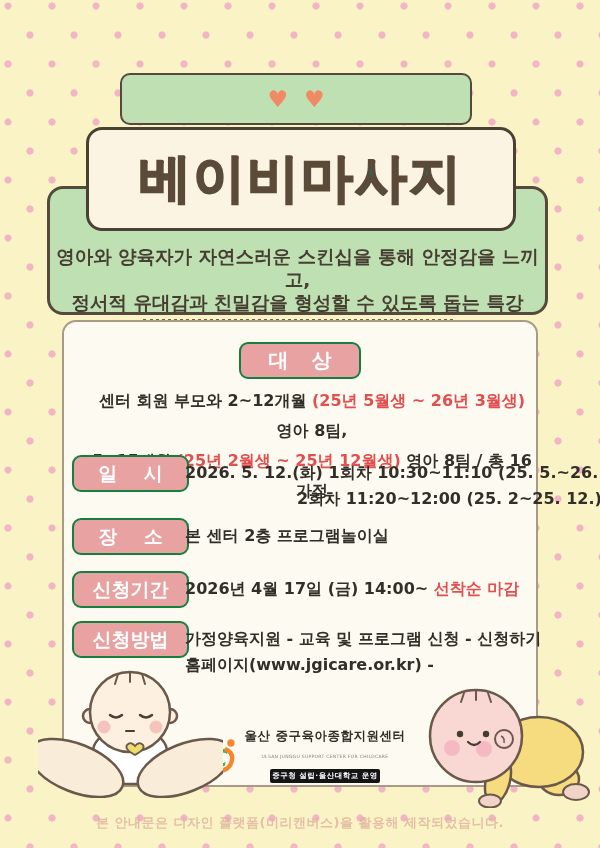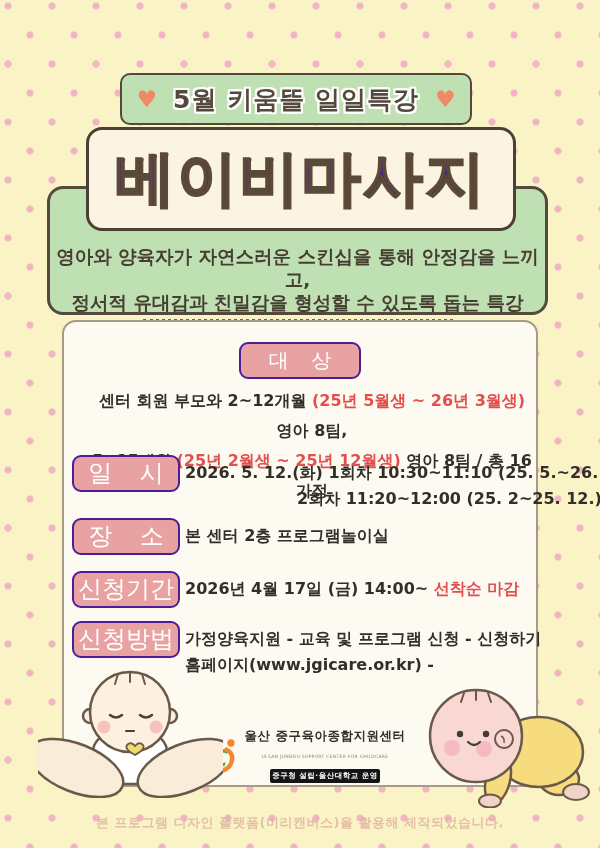--- a/index.html
+++ b/index.html
@@ -31,40 +31,40 @@
   .intro {
     position:absolute; left:0; right:0; top:56px; text-align:center;
     font-size:18.5px; font-weight:bold; color:#473E32; line-height:23px;
   }
   .dotted-divider { width:310px; margin:5px auto 0; border-bottom:3px dotted #6E6250; }
   .title-box {
     position:absolute; left:86px; top:127px; width:430px; height:104px;
     background:#FBF4E2; border:3px solid #4A4034; border-radius:16px;
     display:flex; align-items:center; justify-content:center; z-index:2;
   }
-  .main-title { font-size:60px; font-weight:900; color:#4c1d95; letter-spacing:2px; -webkit-text-stroke:2px #5C4A39; }
+  .main-title { font-size:52px; font-weight:900; color:#0f766e; letter-spacing:2px; -webkit-text-stroke:2px #5C4A39; }
   .card {
     position:absolute; left:62px; top:320px; width:476px; height:467px;
     background:#FDFAF1; border:2px solid #A89B86; border-radius:14px; z-index:1;
   }
   .badge {
-    background:#E8A2A2; border:2px solid #4c1d95; border-radius:9px;
-    color:#FFFFFF; font-weight:normal; text-align:center;
+    background:#E8A2A2; border:2px solid #15803d; border-radius:9px;
+    color:#FFFFFF; font-weight:bold; text-align:center;
   }
   .target-badge {
     position:absolute; left:50%; transform:translateX(-50%); top:20px;
     width:122px; height:37px; font-size:20px; line-height:32px; word-spacing:16px;
   }
   .target-text {
     position:absolute; top:64px; left:2px; right:2px; text-align:center;
     font-size:16px; font-weight:bold; color:#332E27; line-height:30px;margin-left:24px;
   }
   .red { color:#E14F4F; }
   .row { position:absolute; left:8px; right:4px; }
-  .row-badge { position:absolute; left:0; top:0; width:108px; height:37px; font-size:24px; line-height:32px; }
+  .row-badge { position:absolute; left:0; top:0; width:117px; height:37px; font-size:19px; line-height:32px; }
   .row-badge.two { word-spacing:20px; }
   .row-text {
     position:absolute; left:113px; top:5px; font-size:16px; font-weight:bold;
     color:#332E27; line-height:26px; white-space:nowrap;
   }
   .indent { padding-left:112px; }
   .logo { position:absolute; left:0; right:0; top:406px; display:flex; justify-content:center; align-items:center; gap:6px; }
   .logo-text { display:flex; flex-direction:column; align-items:center; gap:9px; }
   .logo-name { font-size:12.5px; font-weight:bold; color:#332E27; letter-spacing:0.5px; }
   .logo-en { font-size:4.5px; color:#8A8378; letter-spacing:0.3px; }
@@ -76,21 +76,20 @@
     font-size:13px; font-weight:bold; color:#DFB39E; opacity:0.8; letter-spacing:0.5px; z-index:2;
   }
 </style>
 </head>
 <body>
 
 <div class="poster">
 
   <div class="banner">
     <span class="heart">♥</span>
-    <span class="banner-title">5월 키움뜰 일일특강</span>
     <span class="heart">♥</span>
   </div>
 
   <div class="green-panel">
     <div class="intro">
       <div>영아와 양육자가 자연스러운 스킨십을 통해 안정감을 느끼고,</div>
       <div>정서적 유대감과 친밀감을 형성할 수 있도록 돕는 특강</div>
       <div class="dotted-divider"></div>
     </div>
   </div>
@@ -189,14 +188,14 @@
       <circle cx="80" cy="55" r="9" fill="#F9D8D3" stroke="#6A594A" stroke-width="2"></circle>
       <path d="M77 52 Q81 54 80 59" stroke="#6A594A" stroke-width="1.5" fill="none"></path>
       <circle cx="36" cy="50" r="3.2" fill="#463C32"></circle>
       <circle cx="62" cy="50" r="3.2" fill="#463C32"></circle>
       <circle cx="28" cy="64" r="8" fill="#F3AFBE" opacity="0.75"></circle>
       <circle cx="60" cy="65" r="8" fill="#F3AFBE" opacity="0.75"></circle>
       <path d="M44 58 Q50 64 56 58" stroke="#463C32" stroke-width="2.2" fill="none" stroke-linecap="round"></path>
     </svg>
   </div>
 
-  <div class="footer-note">본 프로그램 디자인 플랫폼(미리캔버스)을 활용해 제작되었습니다.</div>
+  <div class="footer-note">본 안내문은 디자인 플랫폼(미리캔버스)을 활용해 제작되었습니다.</div>
 </div>
 
 </body></html>

